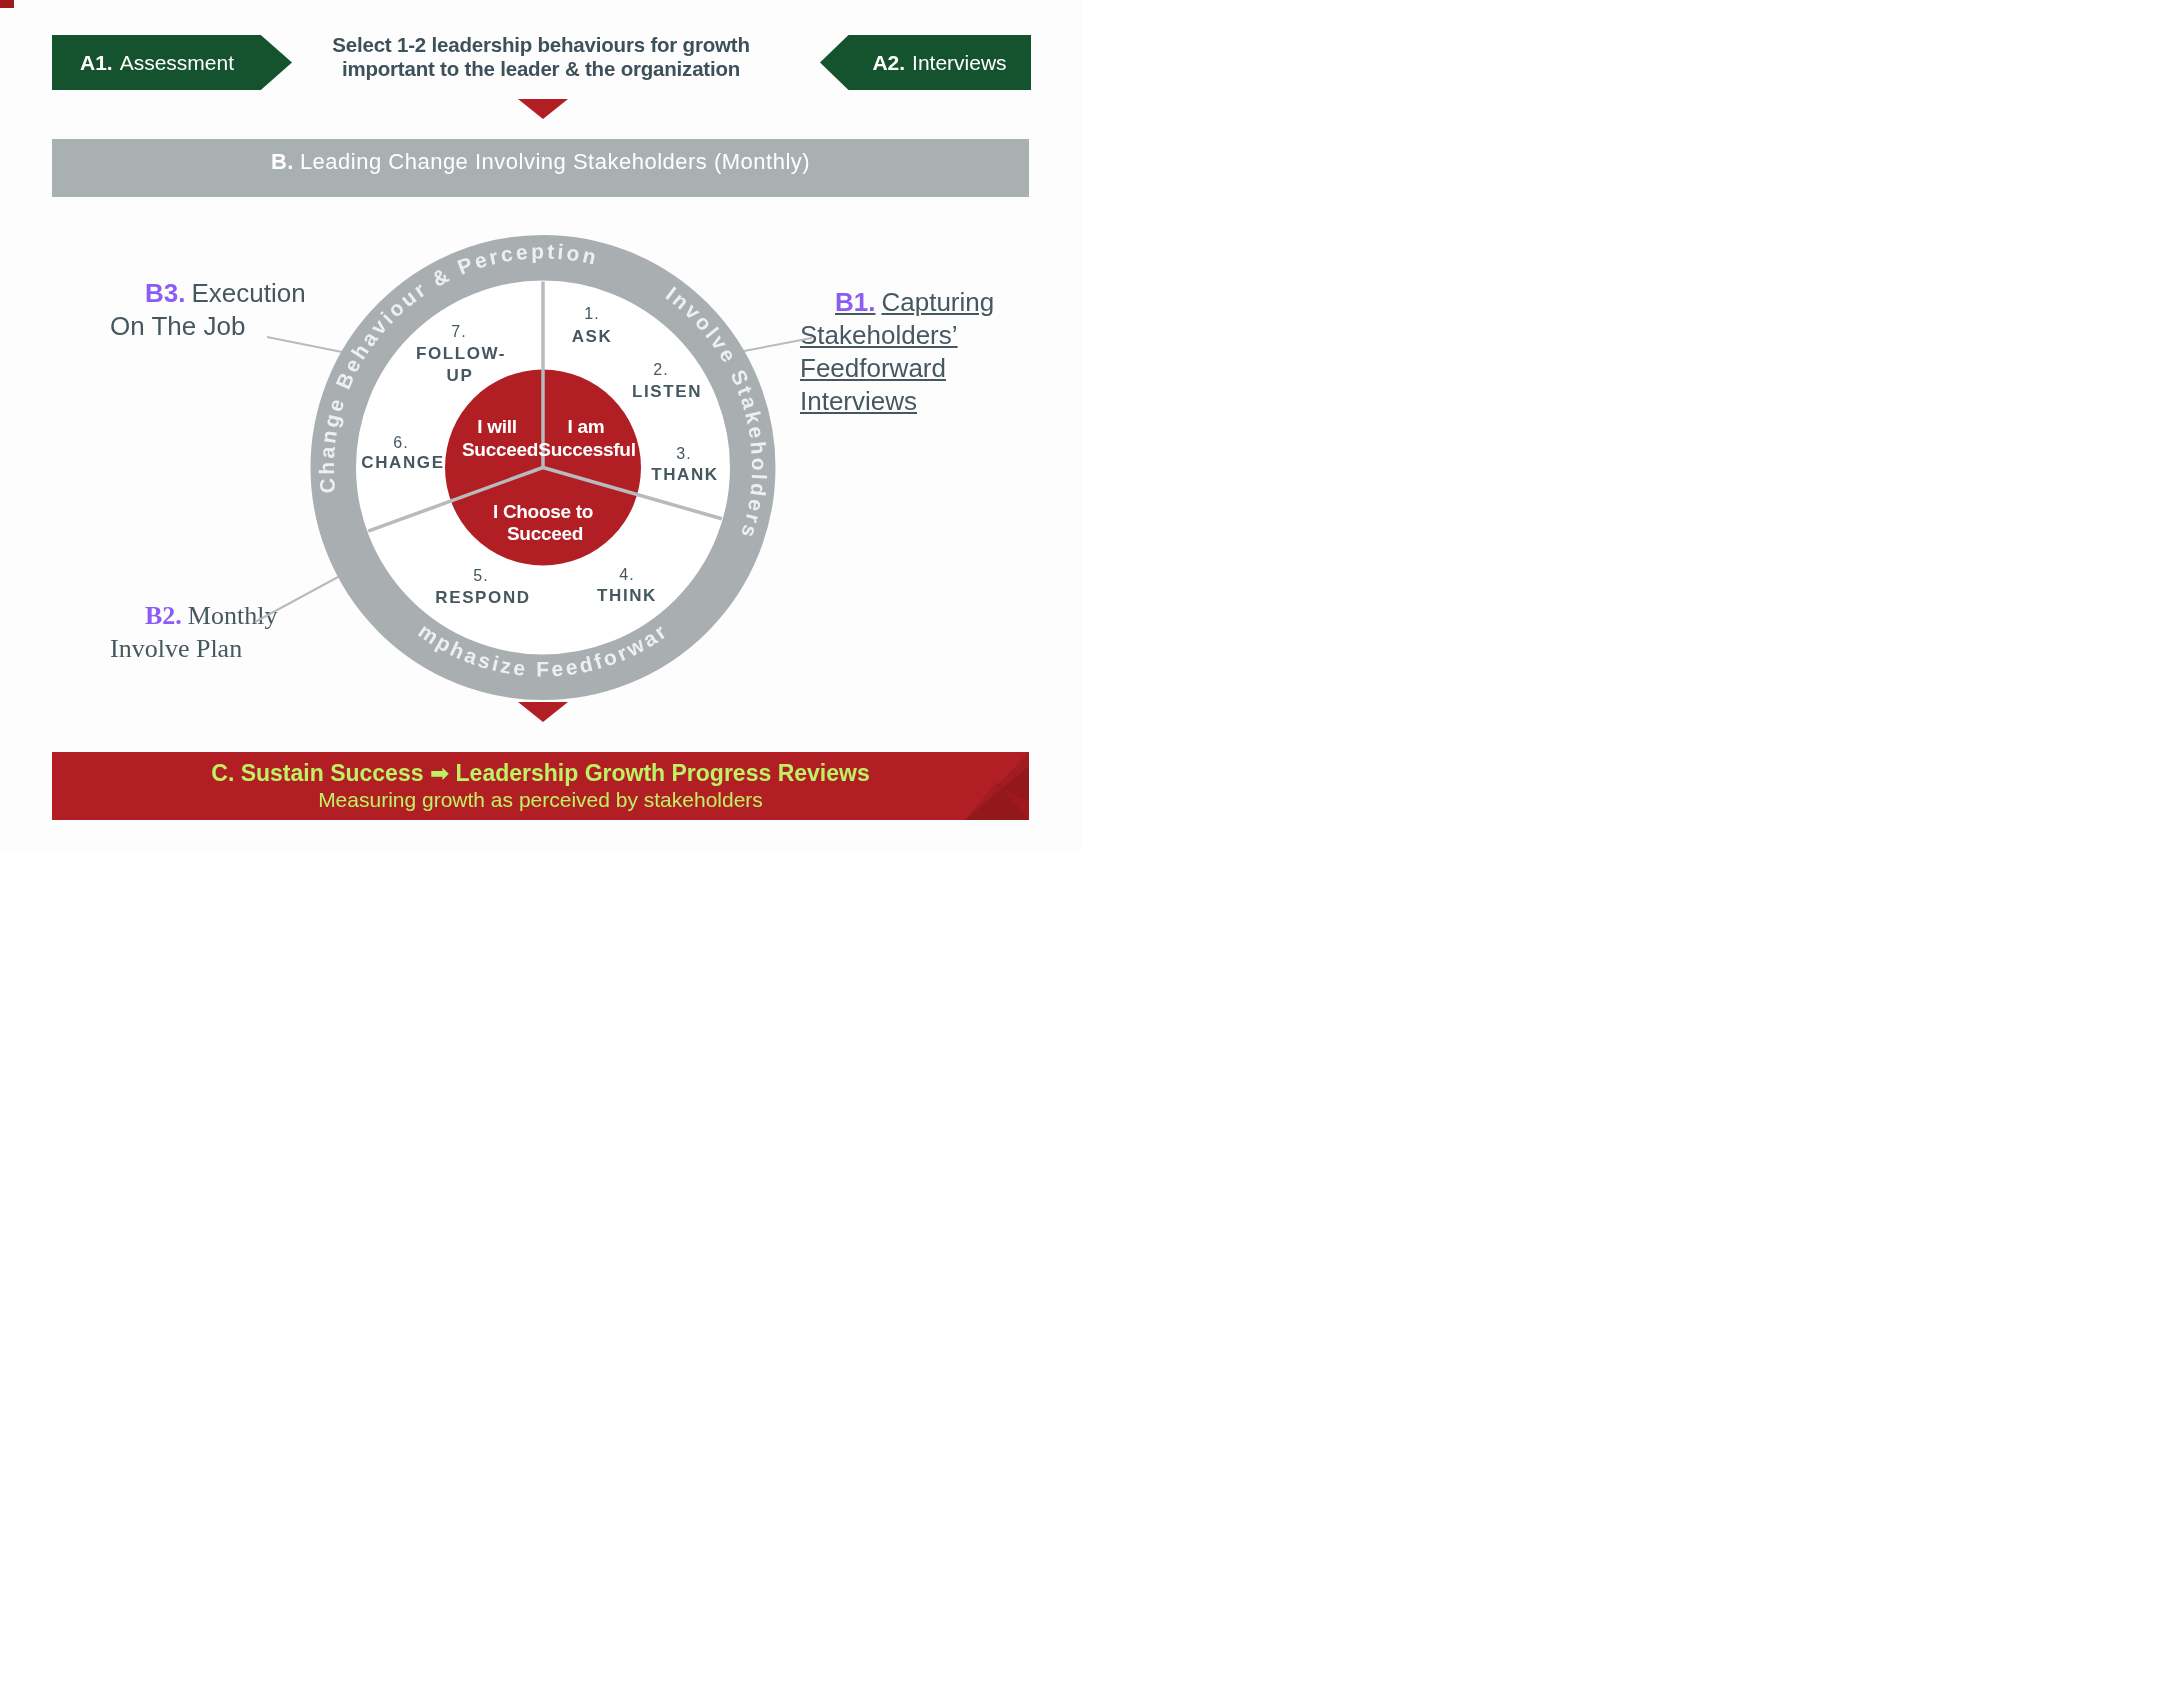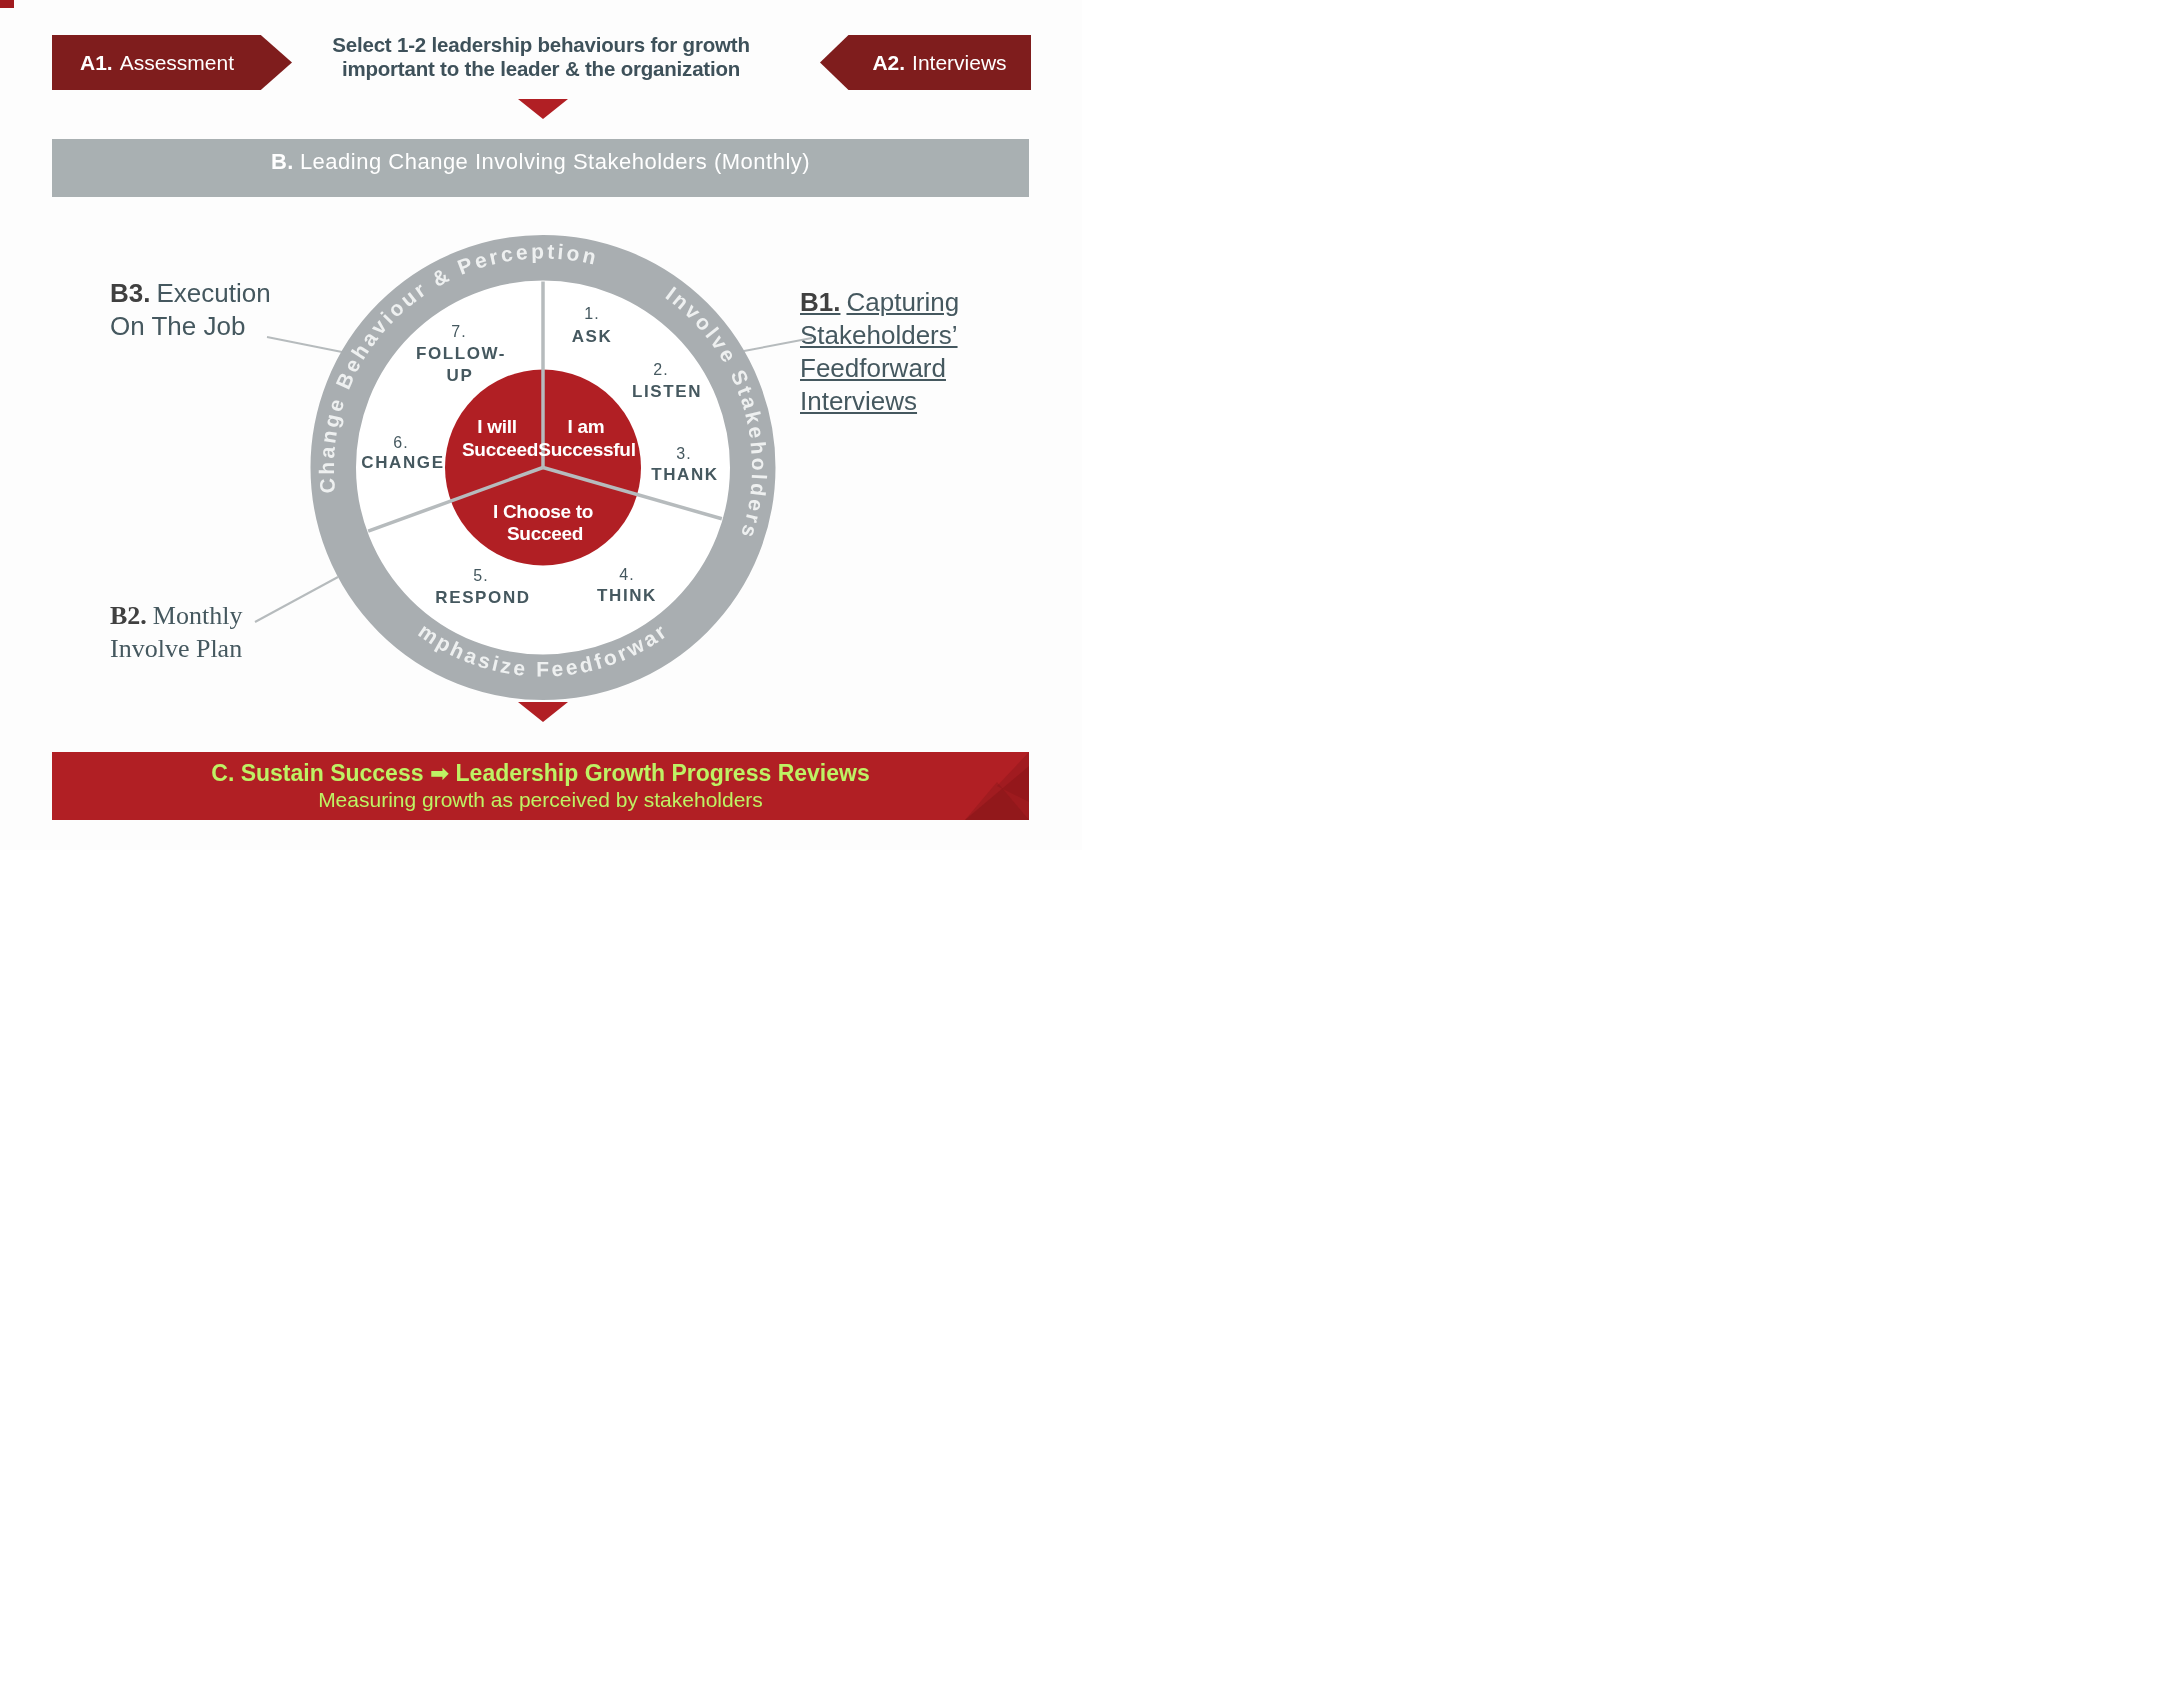--- a/index.html
+++ b/index.html
@@ -2,38 +2,38 @@
 <html><head>
 <meta charset="utf-8">
 <style>
   html,body{margin:0;padding:0;background:#ffffff;}
   .page{position:relative;width:1082px;height:850px;background:#fdfdfd;overflow:hidden;
         font-family:"Liberation Sans","DejaVu Sans",sans-serif;}
   .abs{position:absolute;}
 
   .corner-mark{left:0;top:0;width:14px;height:8px;background:#a01a1e;}
 
-  .banner{height:55px;line-height:55px;background:#7f1d1d;color:#fff;font-size:21px;text-align:center;}
+  .banner{height:55px;line-height:55px;background:#14532d;color:#fff;font-size:21px;text-align:center;}
   .banner .pfx{font-weight:bold;margin-right:7px;}
   .banner-a1{left:52px;top:35px;width:240px;padding-right:0;
       clip-path:polygon(0 0,87% 0,100% 50%,87% 100%,0 100%);}
   .banner-a1 .inner{margin-right:30px;}
   .banner-a2{left:820px;top:35px;width:211px;
       clip-path:polygon(13.5% 0,100% 0,100% 100%,13.5% 100%,0 50%);}
   .banner-a2 .inner{margin-left:28px;}
 
   .instruction{left:280px;top:33px;width:522px;text-align:center;color:#3e515a;
       font-size:20.5px;font-weight:bold;line-height:24px;letter-spacing:-0.2px;}
 
   .gray-bar{left:52px;top:139px;width:977px;height:58px;line-height:45px;background:#a9b0b2;
       color:#ffffff;text-align:center;font-size:22px;letter-spacing:0.5px;}
   .gray-bar .pfx{font-weight:bold;margin-right:6px;}
 
   .side-label{color:#45585f;font-size:26px;line-height:33px;}
-  .side-label .pfx{font-weight:bold;margin-right:6px;color:#404040;}
+  .side-label .pfx{font-weight:bold;margin-right:6px;color:#8b5cf6;margin-left:35px;}
   .label-b3{left:110px;top:277px;text-align:left;}
   .label-b2{left:110px;top:599px;text-align:left;font-family:Liberation Serif, serif;}
   .label-b1{left:800px;top:286px;width:196px;text-align:left;text-decoration:underline;}
 
   .footer-banner{left:52px;top:752px;width:977px;height:68px;background:#b11f24;color:#bef264;
       text-align:center;overflow:hidden;}
   .footer-l1{margin-top:7px;font-size:23px;font-weight:bold;line-height:28px;}
   .footer-l2{font-size:21px;line-height:26px;}
 
   

